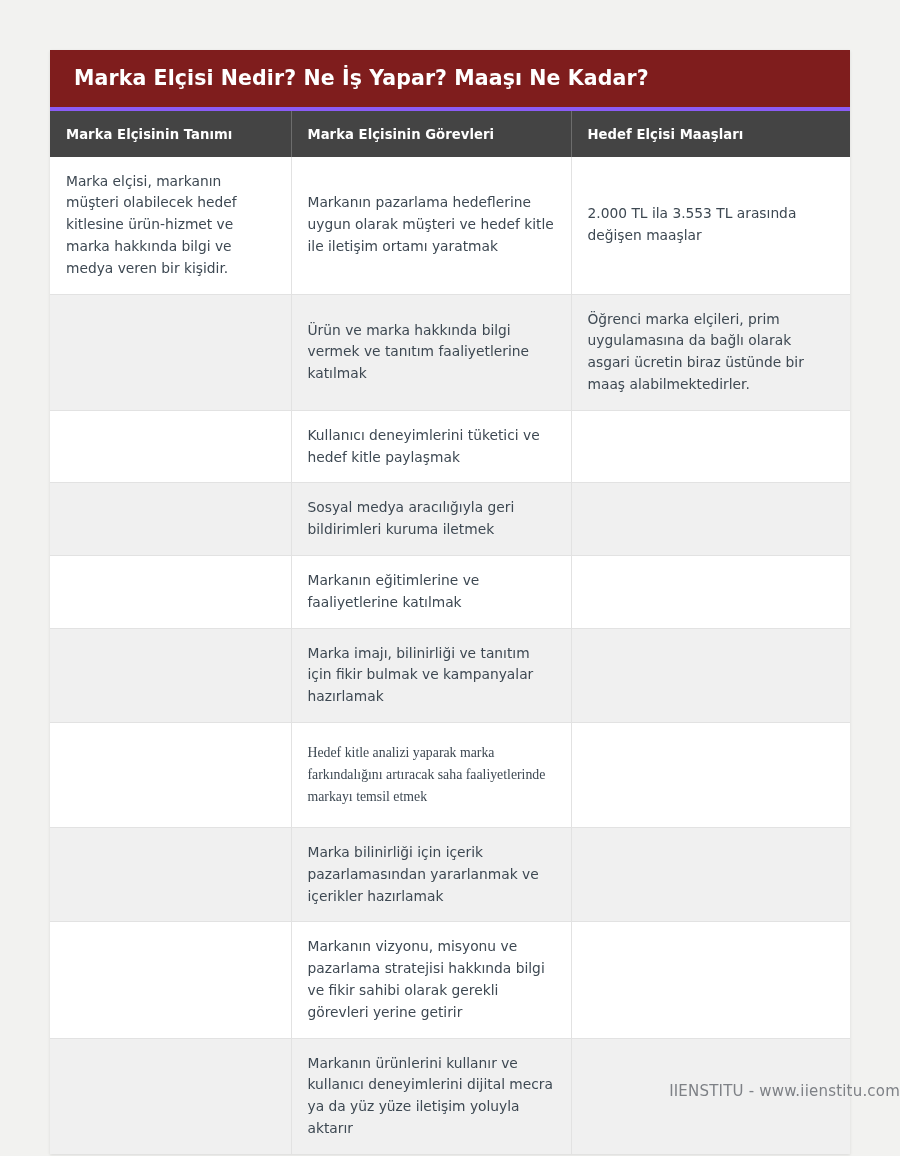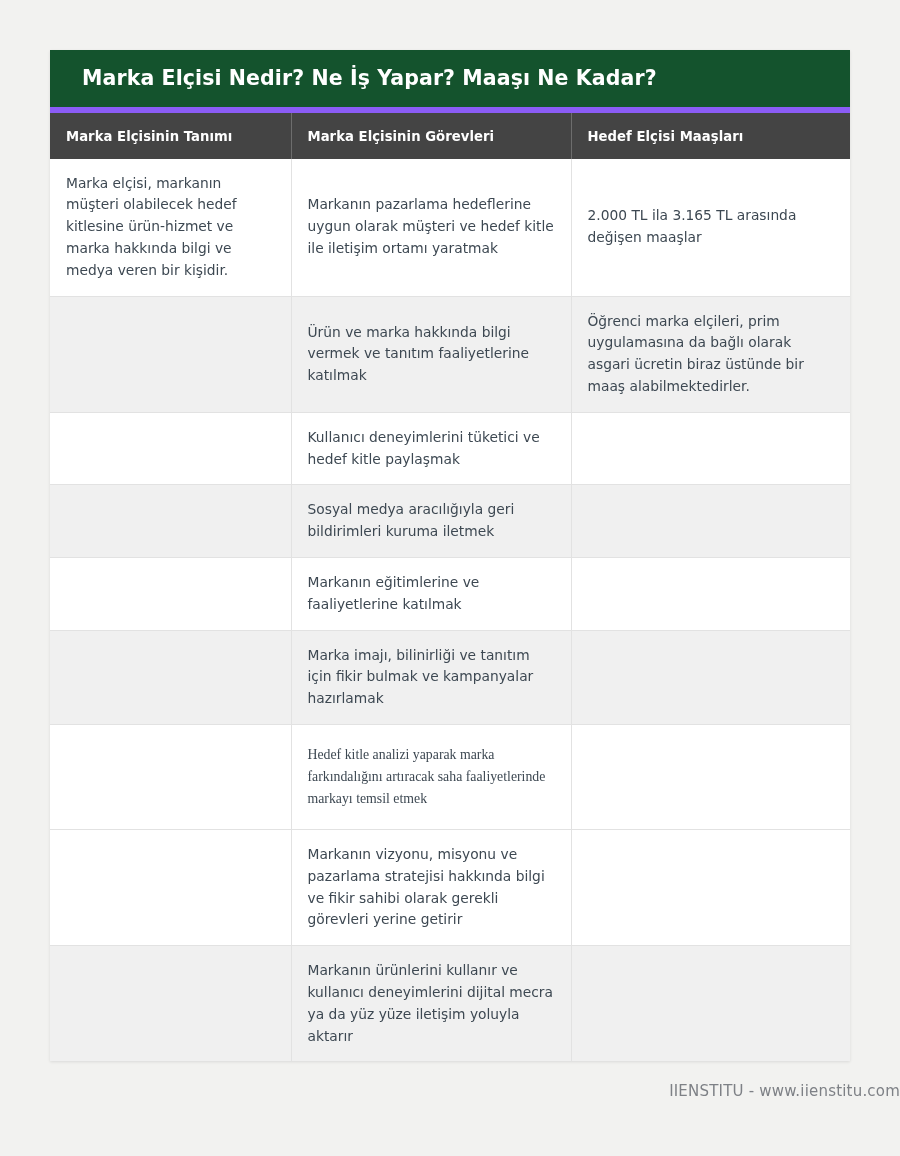--- a/index.html
+++ b/index.html
@@ -26,25 +26,25 @@
     position: absolute;
     left: 50px;
     top: 50px;
     width: 800px;
     box-sizing: border-box;
     box-shadow: 0 1px 3px rgba(0,0,0,0.10);
   }
 
   
   .title-bar {
-    background: #14532d;
+    background: #7f1d1d;
     color: #ffffff;
-    padding: 16px 18px 15px 32px;
-    box-sizing: border-box;
-    border-bottom: 6px solid #8b5cf6;
+    padding: 16px 18px 15px 24px;
+    box-sizing: border-box;
+    border-bottom: 4px solid #8b5cf6;
   }
   .title-text {
     font-size: 20.5px;
     font-weight: bold;
     line-height: 1.25;
     letter-spacing: 0.1px;
     color: #ffffff;
   }
 
   
@@ -137,21 +137,21 @@
           <th>Marka Elçisinin Tanımı</th>
           <th>Marka Elçisinin Görevleri</th>
           <th>Hedef Elçisi Maaşları</th>
         </tr>
       </thead>
       <tbody>
 
         <tr class="row-odd r1">
           <td>Marka elçisi, markanın müşteri olabilecek hedef kitlesine ürün-hizmet ve marka hakkında bilgi ve medya veren bir kişidir.</td>
           <td>Markanın pazarlama hedeflerine uygun olarak müşteri ve hedef kitle ile iletişim ortamı yaratmak</td>
-          <td>2.000 TL ila 3.165 TL arasında değişen maaşlar</td>
+          <td>2.000 TL ila 3.553 TL arasında değişen maaşlar</td>
         </tr>
 
         <tr class="row-even r2">
           <td class="empty-cell"></td>
           <td>Ürün ve marka hakkında bilgi vermek ve tanıtım faaliyetlerine katılmak</td>
           <td>Öğrenci marka elçileri, prim uygulamasına da bağlı olarak asgari ücretin biraz üstünde bir maaş alabilmektedirler.</td>
         </tr>
 
         <tr class="row-odd r3">
           <td class="empty-cell"></td>
@@ -176,20 +176,25 @@
           <td>Marka imajı, bilinirliği ve tanıtım için fikir bulmak ve kampanyalar hazırlamak</td>
           <td class="empty-cell"></td>
         </tr>
 
         <tr class="row-odd r7">
           <td class="empty-cell"></td>
           <td>Hedef kitle analizi yaparak marka farkındalığını artıracak saha faaliyetlerinde markayı temsil etmek</td>
           <td class="empty-cell"></td>
         </tr>
 
+        <tr class="row-even r8">
+          <td class="empty-cell"></td>
+          <td>Marka bilinirliği için içerik pazarlamasından yararlanmak ve içerikler hazırlamak</td>
+          <td class="empty-cell"></td>
+        </tr>
 
         <tr class="row-odd r9">
           <td class="empty-cell"></td>
           <td>Markanın vizyonu, misyonu ve pazarlama stratejisi hakkında bilgi ve fikir sahibi olarak gerekli görevleri yerine getirir</td>
           <td class="empty-cell"></td>
         </tr>
 
         <tr class="row-even r10">
           <td class="empty-cell"></td>
           <td>Markanın ürünlerini kullanır ve kullanıcı deneyimlerini dijital mecra ya da yüz yüze iletişim yoluyla aktarır</td>

